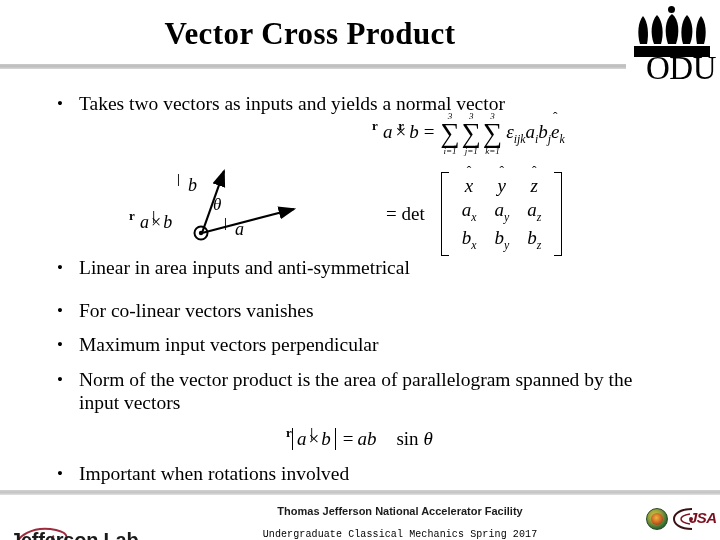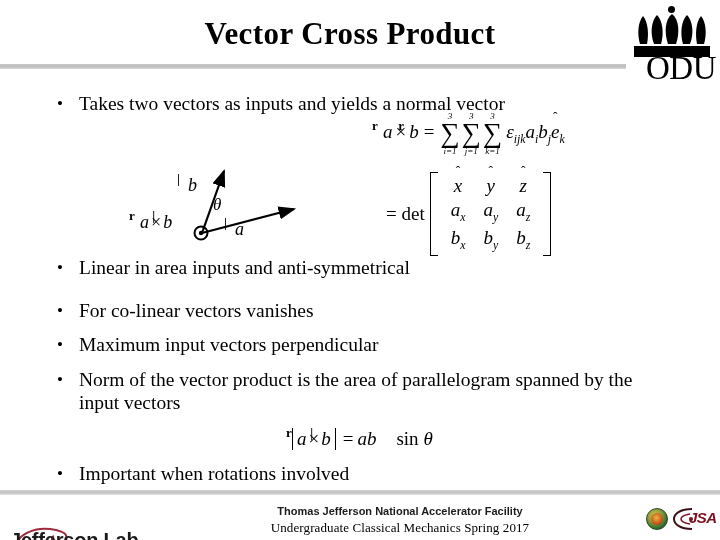--- a/index.html
+++ b/index.html
@@ -25,21 +25,20 @@
     position: absolute;
     left: 0px;
     top: 16px;
     width: 620px;
     text-align: center;
     font-family: "Liberation Serif", serif;
     font-weight: bold;
     font-size: 31px;
     letter-spacing: 0.4px;
     color: #000000;
-    padding-left: 40px;
   }
   .title-rule {
     position: absolute;
     left: 0px;
     top: 64px;
     width: 626px;
     height: 5px;
     background: linear-gradient(to bottom, #c9c9c9 0%, #bdbdbd 45%, #d8d8d8 100%);
   }
 
@@ -191,21 +190,21 @@
   #eq2 {
     position: absolute;
     left: 386px;
     top: 172px;
     display: flex;
     align-items: center;
     font-size: 19px;
   }
   #eq2 .deteq {
     font-style: normal;
-    margin-right: 5px;
+    margin-right: 16px;
     font-family: "Liberation Serif", serif;
   }
   .matrix {
     position: relative;
     padding: 2px 12px;
     display: inline-block;
   }
   .matrix::before,
   .matrix::after {
     content: "";
@@ -299,24 +298,24 @@
     width: 400px;
     text-align: center;
   }
   .footer-main {
     font-family: "Liberation Sans", sans-serif;
     font-weight: bold;
     font-size: 11px;
     color: #1b1b1b;
   }
   .footer-sub {
-    font-family: Liberation Serif, serif;
-    font-size: 13px;
+    font-family: Liberation Mono, monospace;
+    font-size: 10px;
     color: #000;
-    margin-top: 3px;
+    margin-top: 12px;
     letter-spacing: 0.1px;
   }
 
   #doe-seal {
     position: absolute;
     left: 646px;
     top: 508px;
     width: 22px;
     height: 22px;
     border-radius: 50%;

